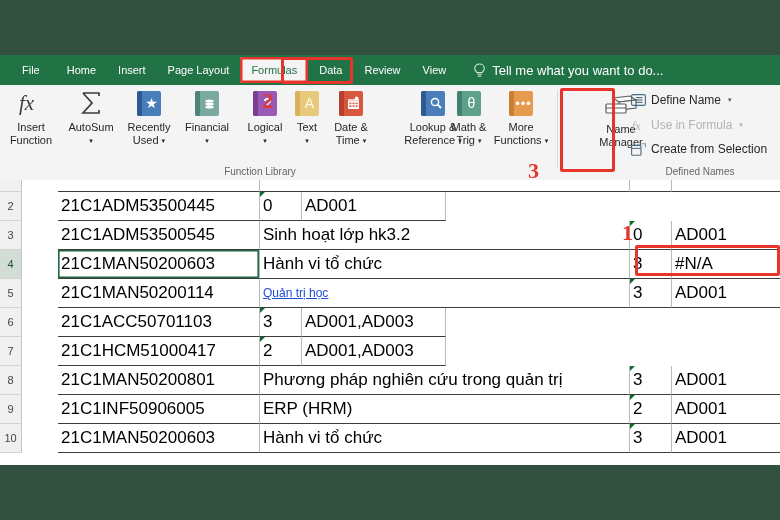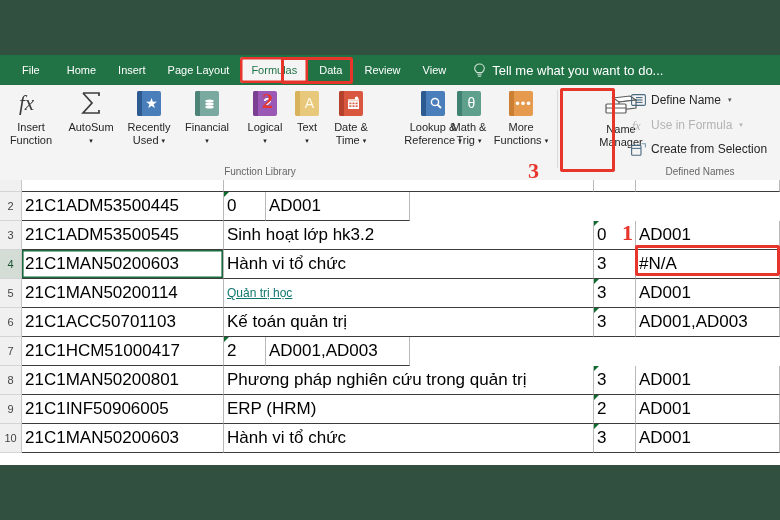--- a/index.html
+++ b/index.html
@@ -82,26 +82,26 @@
     display:flex;align-items:center;justify-content:center;
     font-size:11px;color:#444;box-sizing:border-box;
   }
   .rowhdr.sel{background:#d3dcd5;color:#1c5633;}
   .cell{
     border-right:1px solid #b9b9b9;border-bottom:1px solid #3c3c3c;
     box-sizing:border-box;display:flex;align-items:center;
     padding:0 3px;font-size:17px;color:#000;overflow:hidden;white-space:nowrap;
     background:#fff;position:relative;
   }
-  .c-a{width:202px;min-width:202px;}
+  .c-a{width:202px;min-width:202px;margin-left:36px;}
   .c-b{width:370px;min-width:370px;}
   .c-c{width:42px;min-width:42px;}
   .c-d{width:144px;min-width:144px;}
   .cell.selcell{box-shadow:inset 0 0 0 1.6px #1c6b3f;}
-  .hyper{color:#0f766e;text-decoration:underline;font-size:12px;}
+  .hyper{color:#1d4ed8;text-decoration:underline;font-size:12px;}
   .flag{
     position:absolute;left:0;top:0;width:0;height:0;
     border-left:5px solid #0d6b2e;border-bottom:5px solid transparent;
   }
   .sheet .gridrow:first-child .cell{border-bottom:1px solid #3c3c3c;}
 
   
   .botband{position:absolute;left:0;top:465px;width:780px;height:55px;background:#31503f;}
 </style>
 </head>
@@ -369,21 +369,20 @@
       <div class="cell c-c">
           <span class="flag"></span>
           <span>3</span>
         </div>
       <div class="cell c-d">AD001</div>
     </div>
 
     <div class="gridrow">
       <div class="rowhdr">6</div>
       <div class="cell c-a">21C1ACC50701103</div>
-      <div class="cell c-b">Kế toán quản trị</div>
       <div class="cell c-c">
           <span class="flag"></span>
           <span>3</span>
         </div>
       <div class="cell c-d">AD001,AD003</div>
     </div>
 
     <div class="gridrow">
       <div class="rowhdr">7</div>
       <div class="cell c-a">21C1HCM51000417</div>

